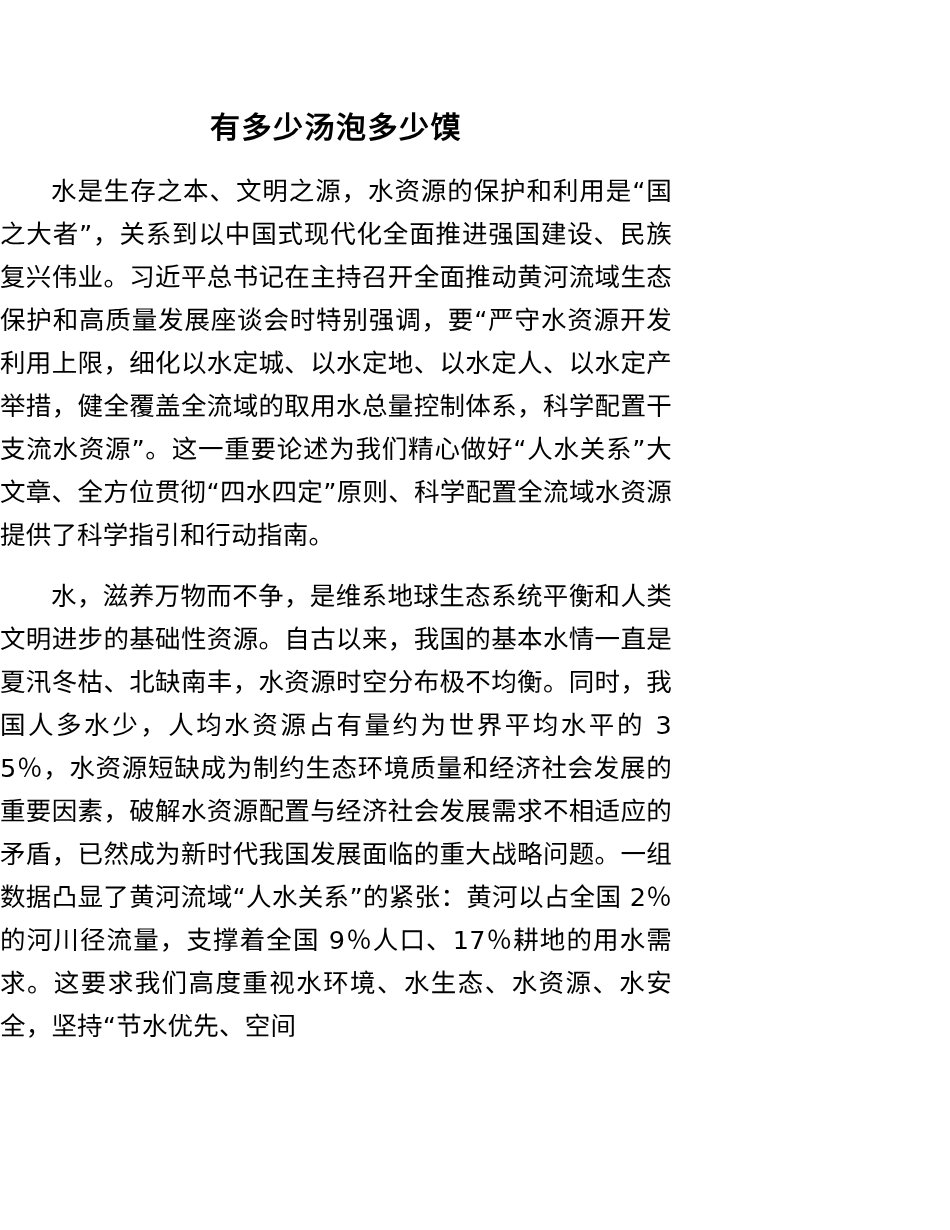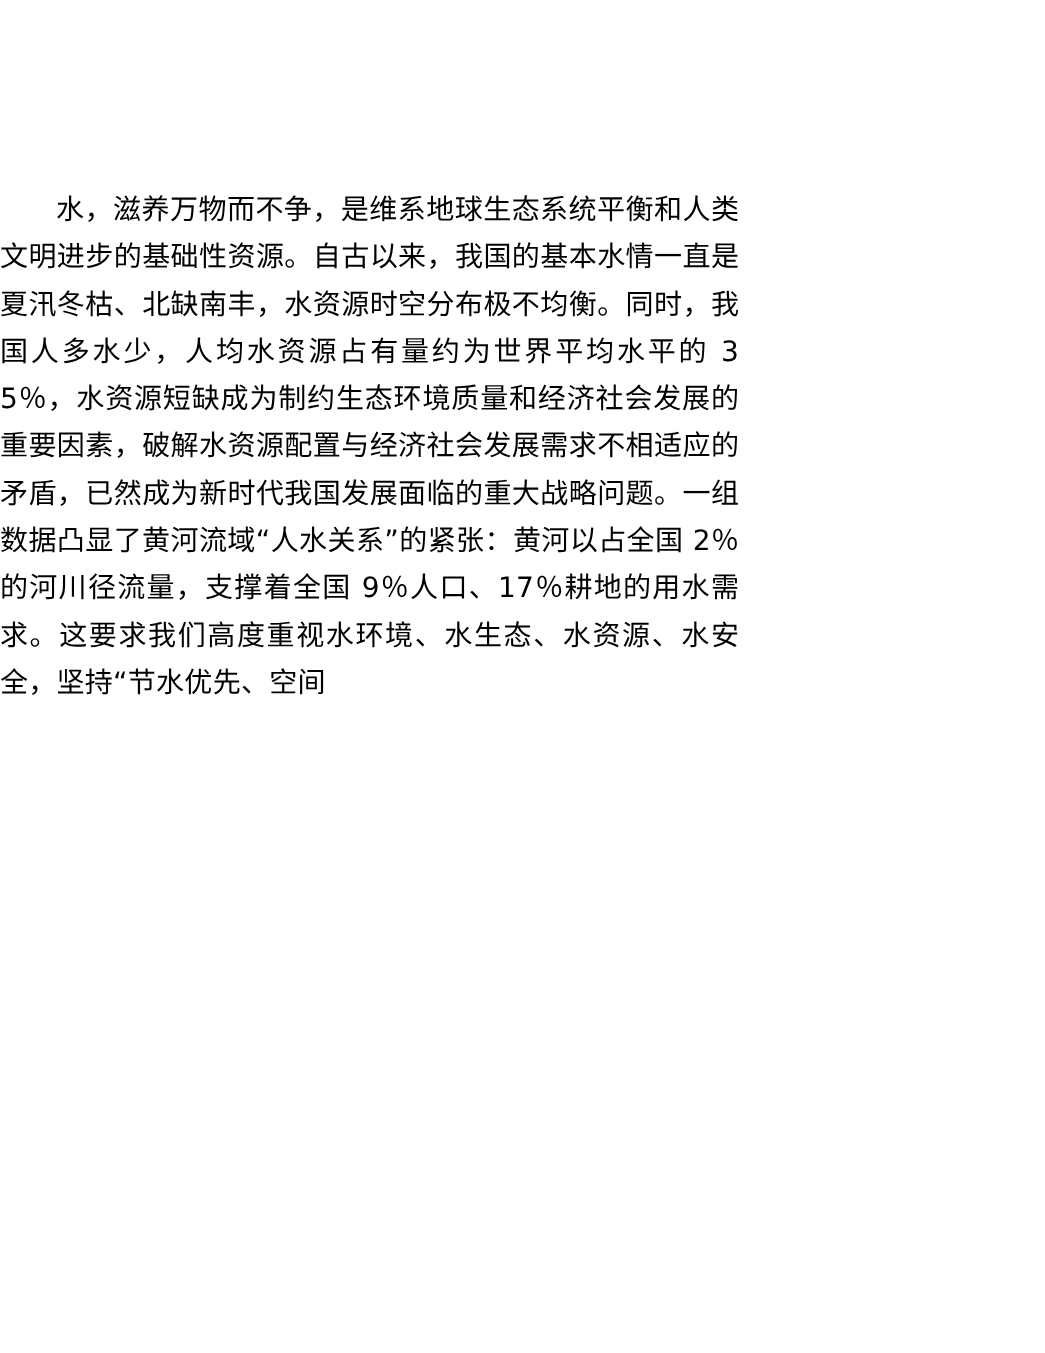--- a/index.html
+++ b/index.html
@@ -60,21 +60,23 @@
 
   p.para:last-child {
     margin-bottom: 0;
   }
 </style>
 </head>
 <body>
 
 <div class="page">
 
+  <h1 class="doc-title">有多少汤泡多少馍</h1>
 
   <div class="doc-paragraphs">
 
+    <p class="para">水是生存之本、文明之源，水资源的保护和利用是“国之大者”，关系到以中国式现代化全面推进强国建设、民族复兴伟业。习近平总书记在主持召开全面推动黄河流域生态保护和高质量发展座谈会时特别强调，要“严守水资源开发利用上限，细化以水定城、以水定地、以水定人、以水定产举措，健全覆盖全流域的取用水总量控制体系，科学配置干支流水资源”。这一重要论述为我们精心做好“人水关系”大文章、全方位贯彻“四水四定”原则、科学配置全流域水资源提供了科学指引和行动指南。</p>
 
     <p class="para">水，滋养万物而不争，是维系地球生态系统平衡和人类文明进步的基础性资源。自古以来，我国的基本水情一直是夏汛冬枯、北缺南丰，水资源时空分布极不均衡。同时，我国人多水少，人均水资源占有量约为世界平均水平的 35％，水资源短缺成为制约生态环境质量和经济社会发展的重要因素，破解水资源配置与经济社会发展需求不相适应的矛盾，已然成为新时代我国发展面临的重大战略问题。一组数据凸显了黄河流域“人水关系”的紧张：黄河以占全国 2％的河川径流量，支撑着全国 9％人口、17％耕地的用水需求。这要求我们高度重视水环境、水生态、水资源、水安全，坚持“节水优先、空间</p>
 
   </div>
 
 </div>
 
 </body></html>

